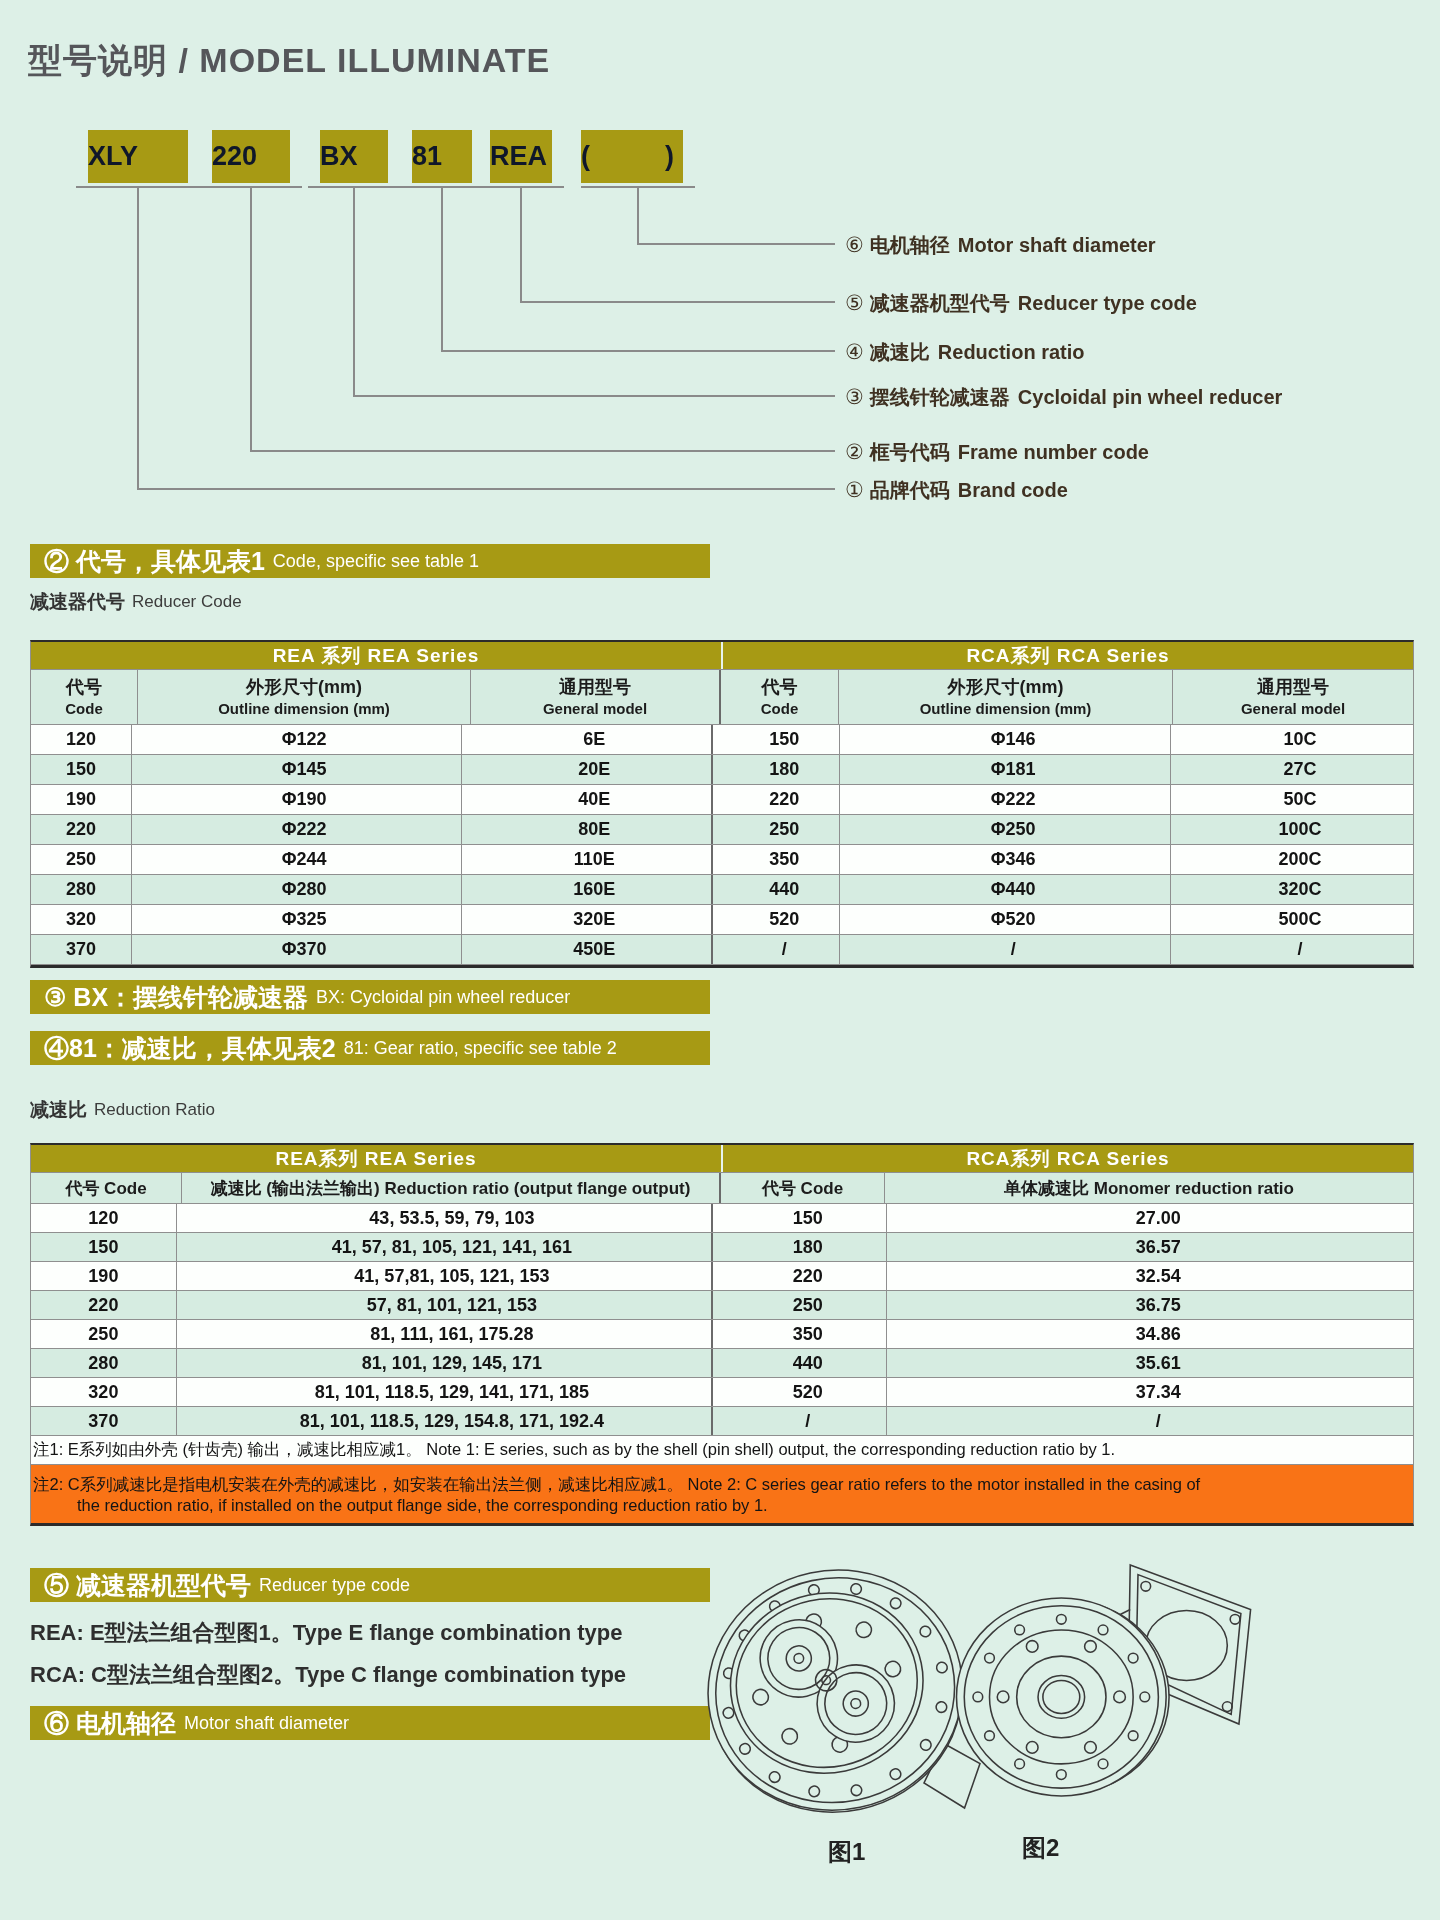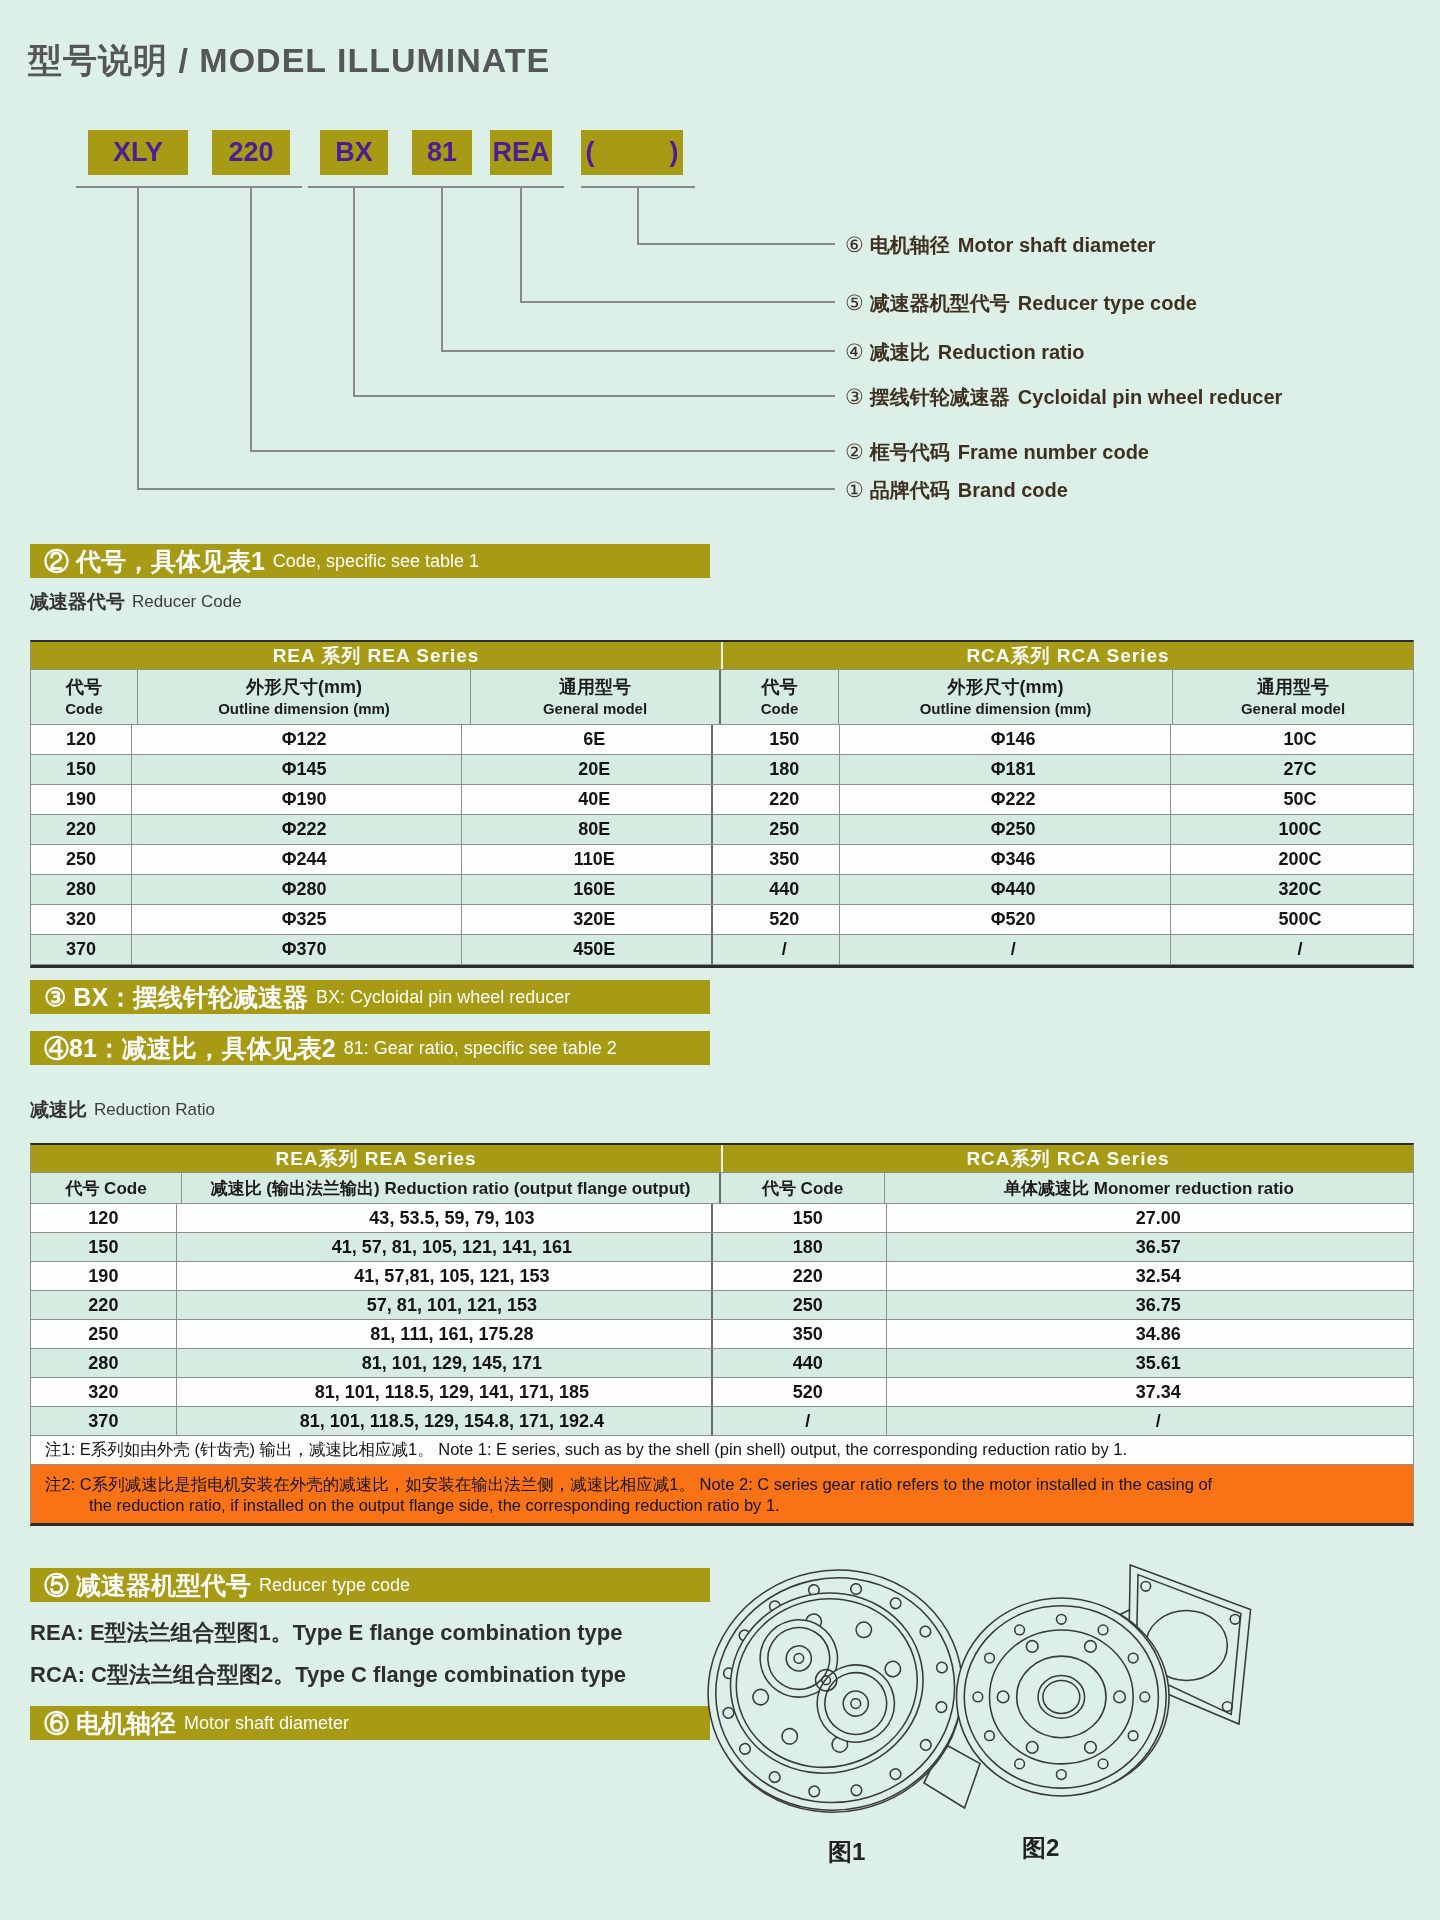--- a/index.html
+++ b/index.html
@@ -1,22 +1,22 @@
 <!DOCTYPE html>
 <html><head>
 <meta charset="utf-8">
 <style>
   html,body{margin:0;padding:0;}
   body{font-family:"Liberation Sans",sans-serif;background:#ddf0e7;}
   #page{position:relative;width:1440px;height:1920px;background:#ddf0e7;overflow:hidden;}
 
   .page-title{position:absolute;left:28px;top:38px;font-size:34px;font-weight:bold;color:#55565a;letter-spacing:1px;}
 
-  .mbox{position:absolute;top:130px;height:45px;background:#a79a14;color:#4c1d95;
-        display:flex;align-items:center;justify-content:center;font-size:27px;font-weight:bold;white-space:pre;}
+  .mbox{position:absolute;top:130px;height:53px;background:#a79a14;color:#0f172a;
+        display:flex;align-items:center;justify-content:flex-start;font-size:27px;font-weight:bold;white-space:pre;}
 
   .uline{position:absolute;height:0;border-top:2px solid #8a8a8a;}
   .vline{position:absolute;width:0;border-left:2px solid #8a8a8a;}
   .hline{position:absolute;height:0;border-top:2px solid #8a8a8a;}
 
   .ann{position:absolute;left:845px;height:28px;display:flex;align-items:center;color:#3f3122;font-size:20px;white-space:nowrap;}
   .ann .ann-num{margin-right:6px;font-size:21px;}
   .ann .ann-zh{font-weight:bold;margin-right:8px;}
   .ann .ann-en{font-weight:600;}
 
@@ -50,21 +50,21 @@
   .last{border-right:none !important;}
 
   .t1 .t-row{height:29px;}
   .t1 .w1{width:107px}.t1 .w2{width:333px}.t1 .w3{width:250px}
   .t1 .w4{width:118px}.t1 .w5{width:334px}.t1 .w6{width:240px}
 
   .t2 .t-row{height:28px;}
   .t2 .w1{width:151px}.t2 .w2{width:539px}.t2 .w3{width:164px}.t2 .w4{width:528px}
 
   .note-row{display:flex;align-items:center;border-bottom:1px solid #8f8f8f;background:#fdfffd;
-            font-size:16.5px;color:#141414;font-weight:500;padding-left:14px;box-sizing:border-box;white-space:nowrap;}
+            font-size:16.5px;color:#141414;font-weight:500;padding-left:2px;box-sizing:border-box;white-space:nowrap;}
   .note-row.mint{background:#f97316;border-bottom:none;flex-direction:column;align-items:flex-start;justify-content:center;}
   .note-row.mint .nl2{padding-left:44px;}
 
   .type-line{position:absolute;left:30px;font-size:22px;font-weight:600;color:#2e2e2e;white-space:nowrap;}
 
   .fig-label{position:absolute;font-size:24px;font-weight:bold;color:#222;}
   .figure{position:absolute;}
   .figure svg{display:block;}
 </style>
 </head>

